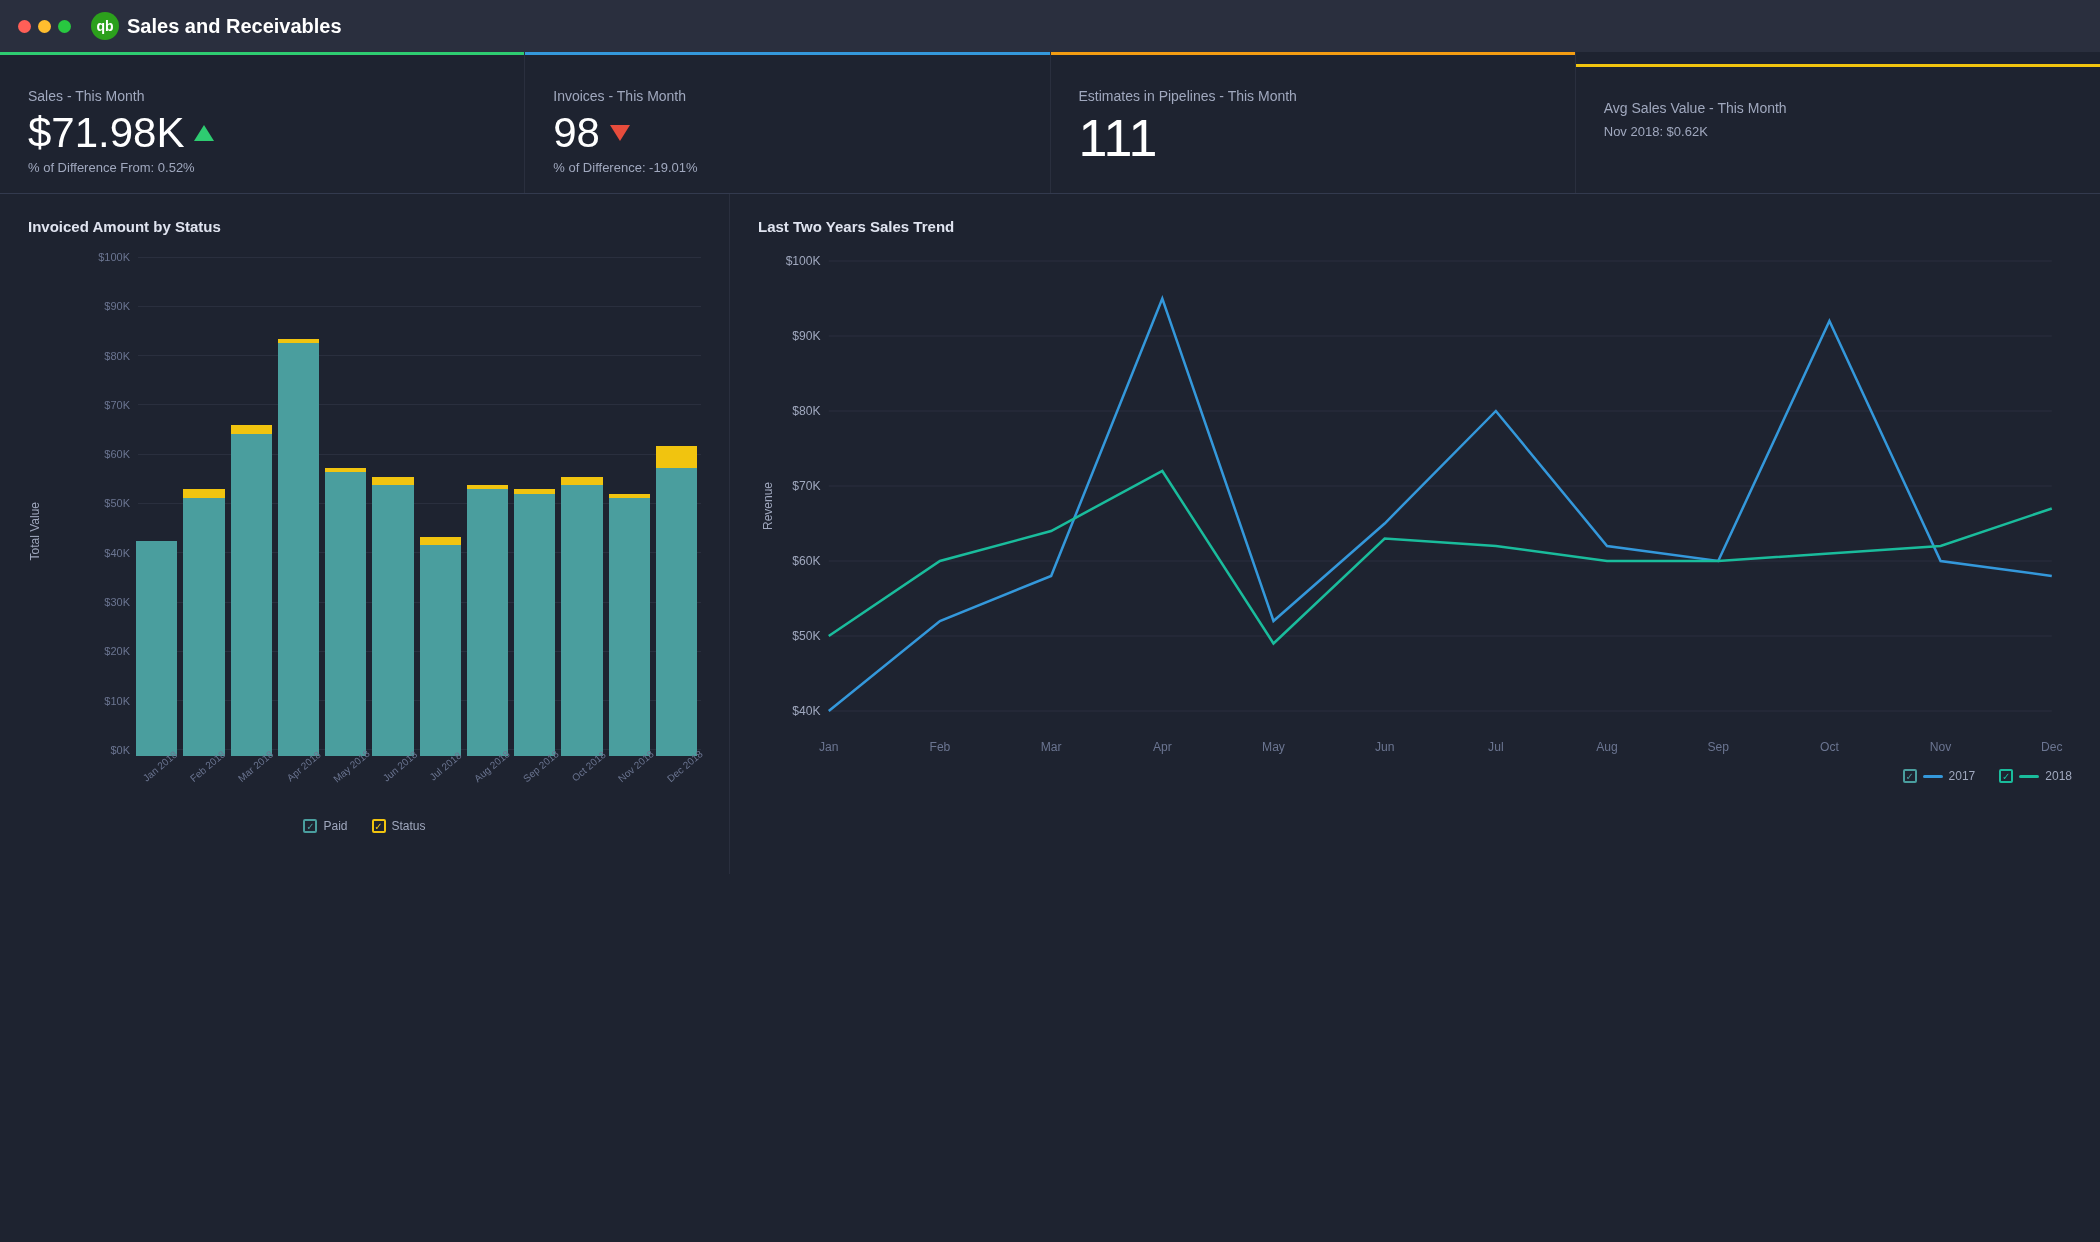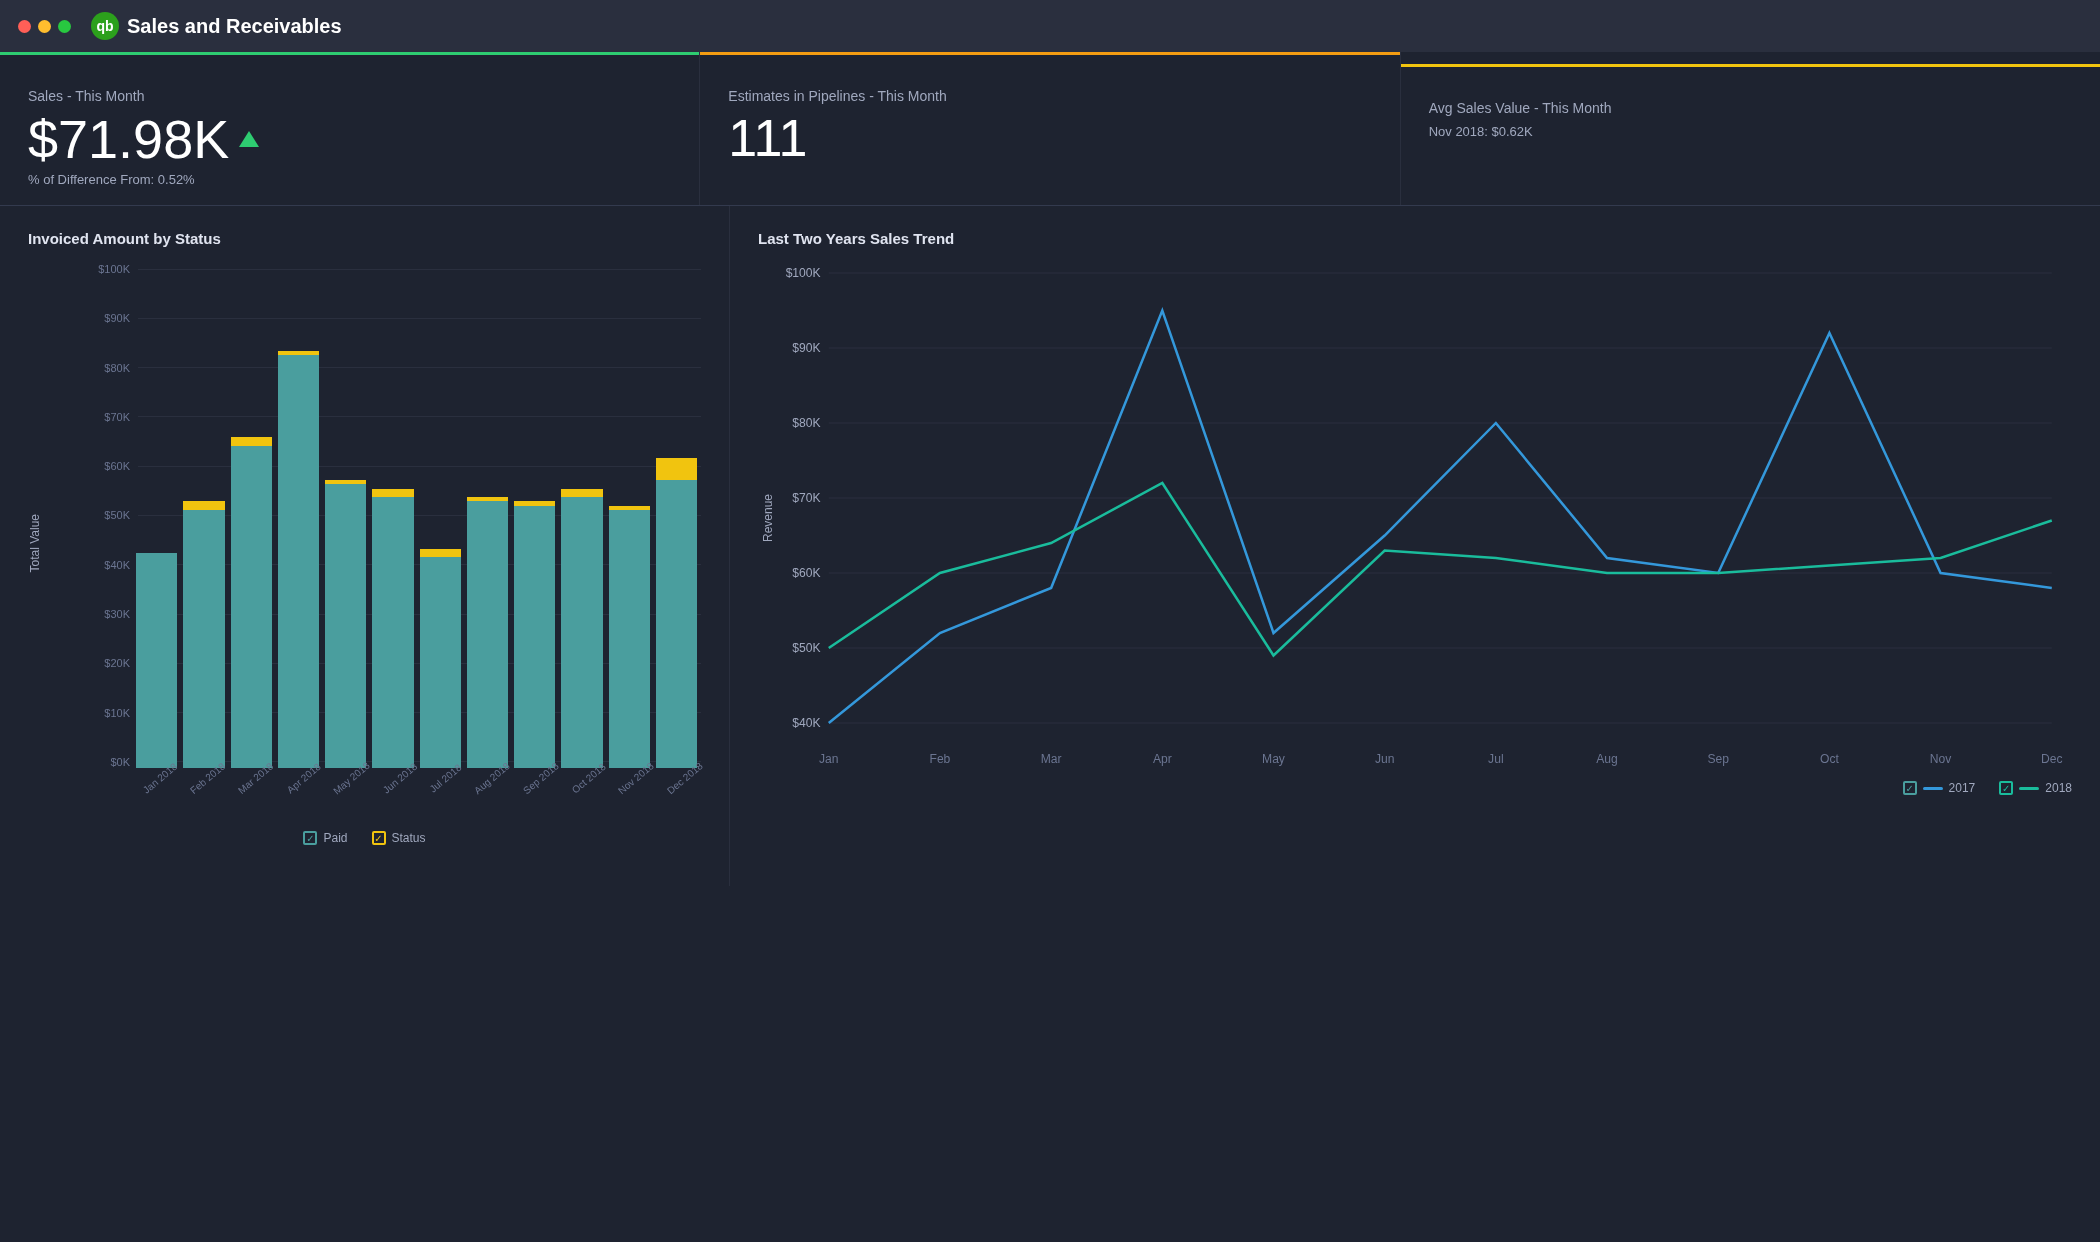--- a/index.html
+++ b/index.html
@@ -63,21 +63,21 @@
     .kpi-card.blue::after { background: #3498db; }
     .kpi-card.pink::after { background: #e91e8c; }
     .kpi-card.orange::after { background: #f39c12; }
     .kpi-card.yellow::after { background: #f1c40f; }
     .kpi-label {
       font-size: 14px;
       color: #a0a8be;
       margin-bottom: 8px;
     }
     .kpi-value {
-      font-size: 54px;
+      font-size: 42px;
       font-weight: 300;
       display: flex;
       align-items: center;
       gap: 10px;
       line-height: 1;
       margin-bottom: 6px;
     }
     .kpi-value.large { font-size: 52px; }
     .triangle-up {
       width: 0; height: 0;
@@ -277,20 +277,28 @@
 </div>
 
 <div class="kpi-row" id="kpi-row">
     <div class="kpi-card green">
     <div class="kpi-label">Sales - This Month</div>
     <div class="kpi-value">
       $71.98K
       <div class="triangle-up"></div>
     </div>
     <div class="kpi-sub">% of Difference From: 0.52%</div>
+  </div>
+    <div class="kpi-card blue">
+    <div class="kpi-label">Invoices - This Month</div>
+    <div class="kpi-value">
+      98
+      <div class="triangle-down"></div>
+    </div>
+    <div class="kpi-sub">% of Difference: -19.01%</div>
   </div>
     <div class="kpi-card orange">
     <div class="kpi-label">Estimates in Pipelines - This Month</div>
     <div class="kpi-value large">
       111
       
     </div>
     <div class="kpi-sub"></div>
   </div>
     <div class="kpi-card yellow">

